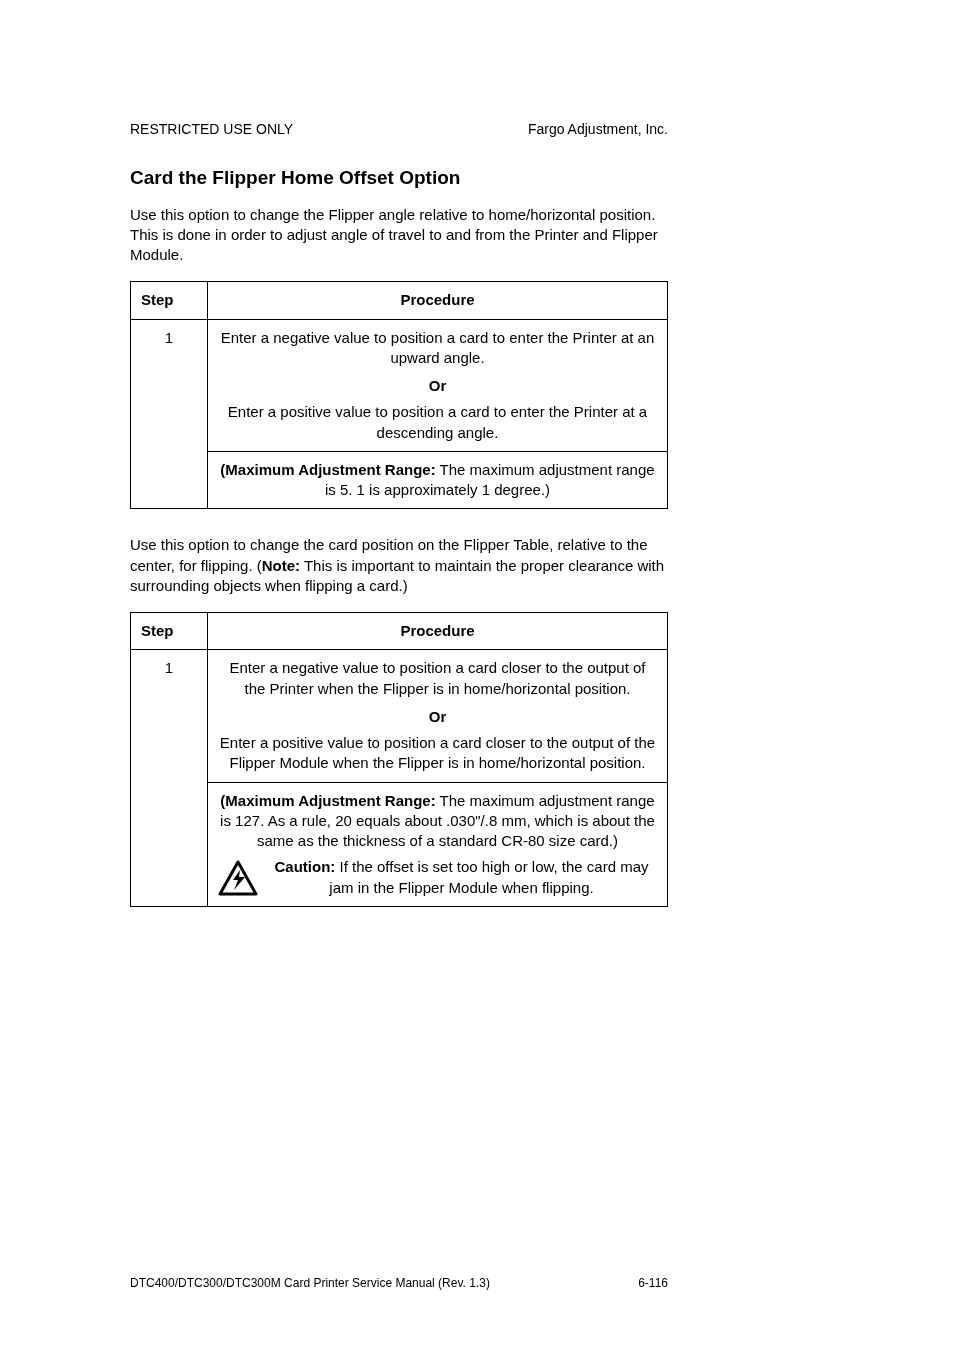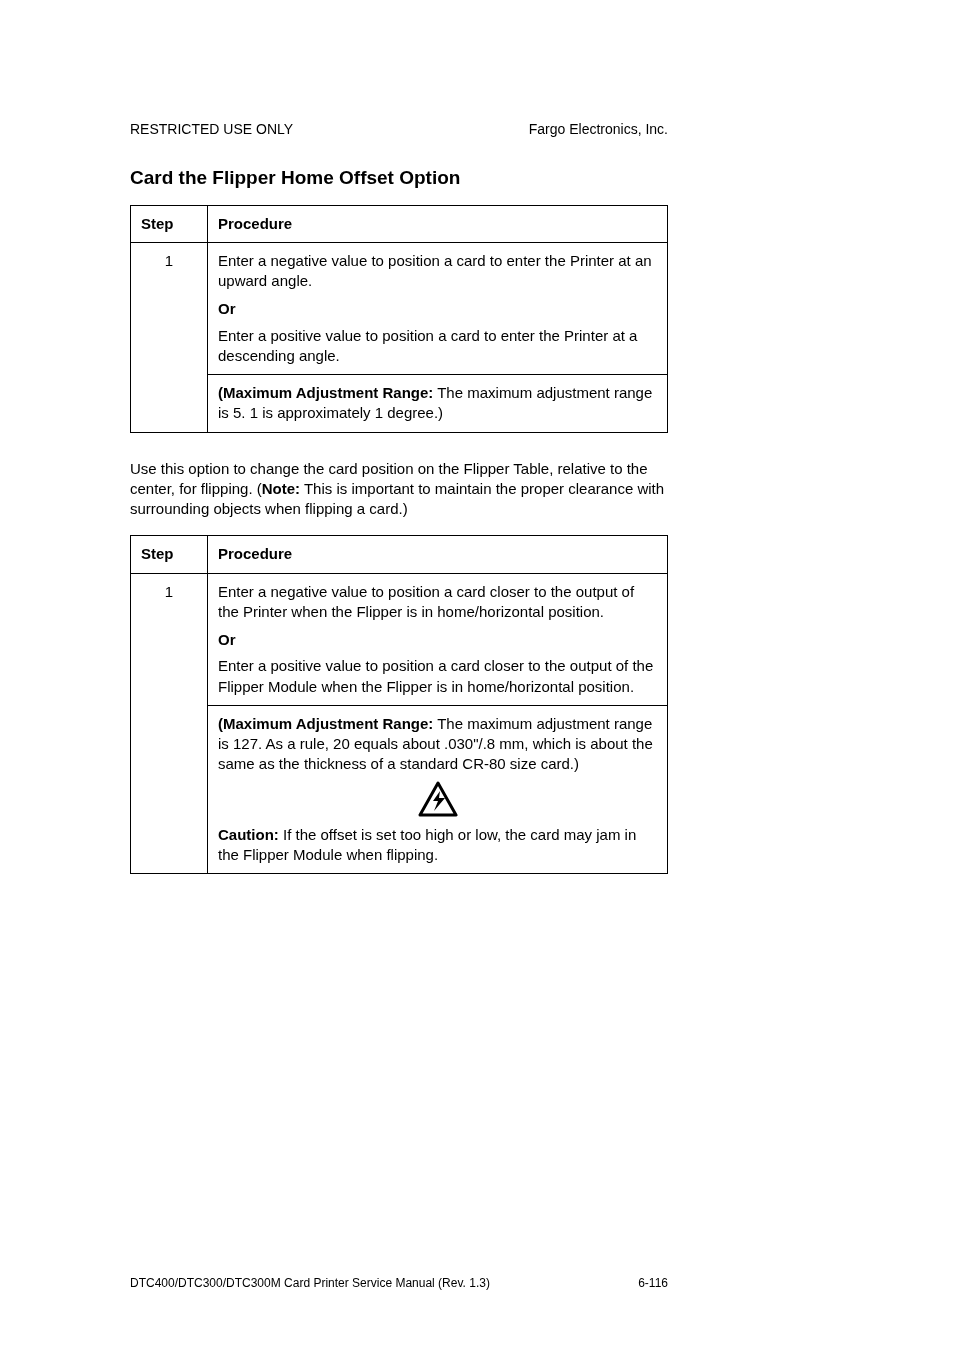--- a/index.html
+++ b/index.html
@@ -34,21 +34,21 @@
   }
   table.proc {
     width: 100%;
     border-collapse: collapse;
     margin-bottom: 26px;
   }
   table.proc th, table.proc td {
     border: 1.5px solid #000;
     padding: 8px 10px;
     vertical-align: top;
-    text-align: left;
+    text-align: center;
   }
   table.proc th.step-col {
     width: 56px;
     text-align: left;
   }
   table.proc td.step-col {
     text-align: center;
   }
   .or-label {
     font-weight: bold;
@@ -56,21 +56,20 @@
     margin: 8px 0 6px 0;
   }
   .range-row {
     border-top: 1.5px solid #000;
   }
   .caution-row {
     display: flex;
     align-items: center;
     gap: 8px;
     margin-top: 6px;
-    flex-direction: column;
   }
   .caution-icon {
     width: 40px;
     height: 36px;
     flex: 0 0 auto;
   }
   .footer-row {
     position: absolute;
     bottom: 60px;
     left: 130px;
@@ -82,24 +81,25 @@
   .bold { font-weight: bold; }
   .range-para { margin: 0; }
 </style>
 </head>
 <body>
 
 <div class="page">
 
   <div class="header-row">
     <span>RESTRICTED USE ONLY</span>
-    <span>Fargo Electronics, Inc.</span>
+    <span>Fargo Adjustment, Inc.</span>
   </div>
 
   <h2 class="section-title">Card the Flipper Home Offset Option</h2>
+  <p class="intro">Use this option to change the Flipper angle relative to home/horizontal position. This is done in order to adjust angle of travel to and from the Printer and Flipper Module.</p>
 
   <table class="proc">
     <thead>
       <tr>
         <th class="step-col">Step</th>
         <th>Procedure</th>
       </tr>
     </thead>
     <tbody>
       <tr>

